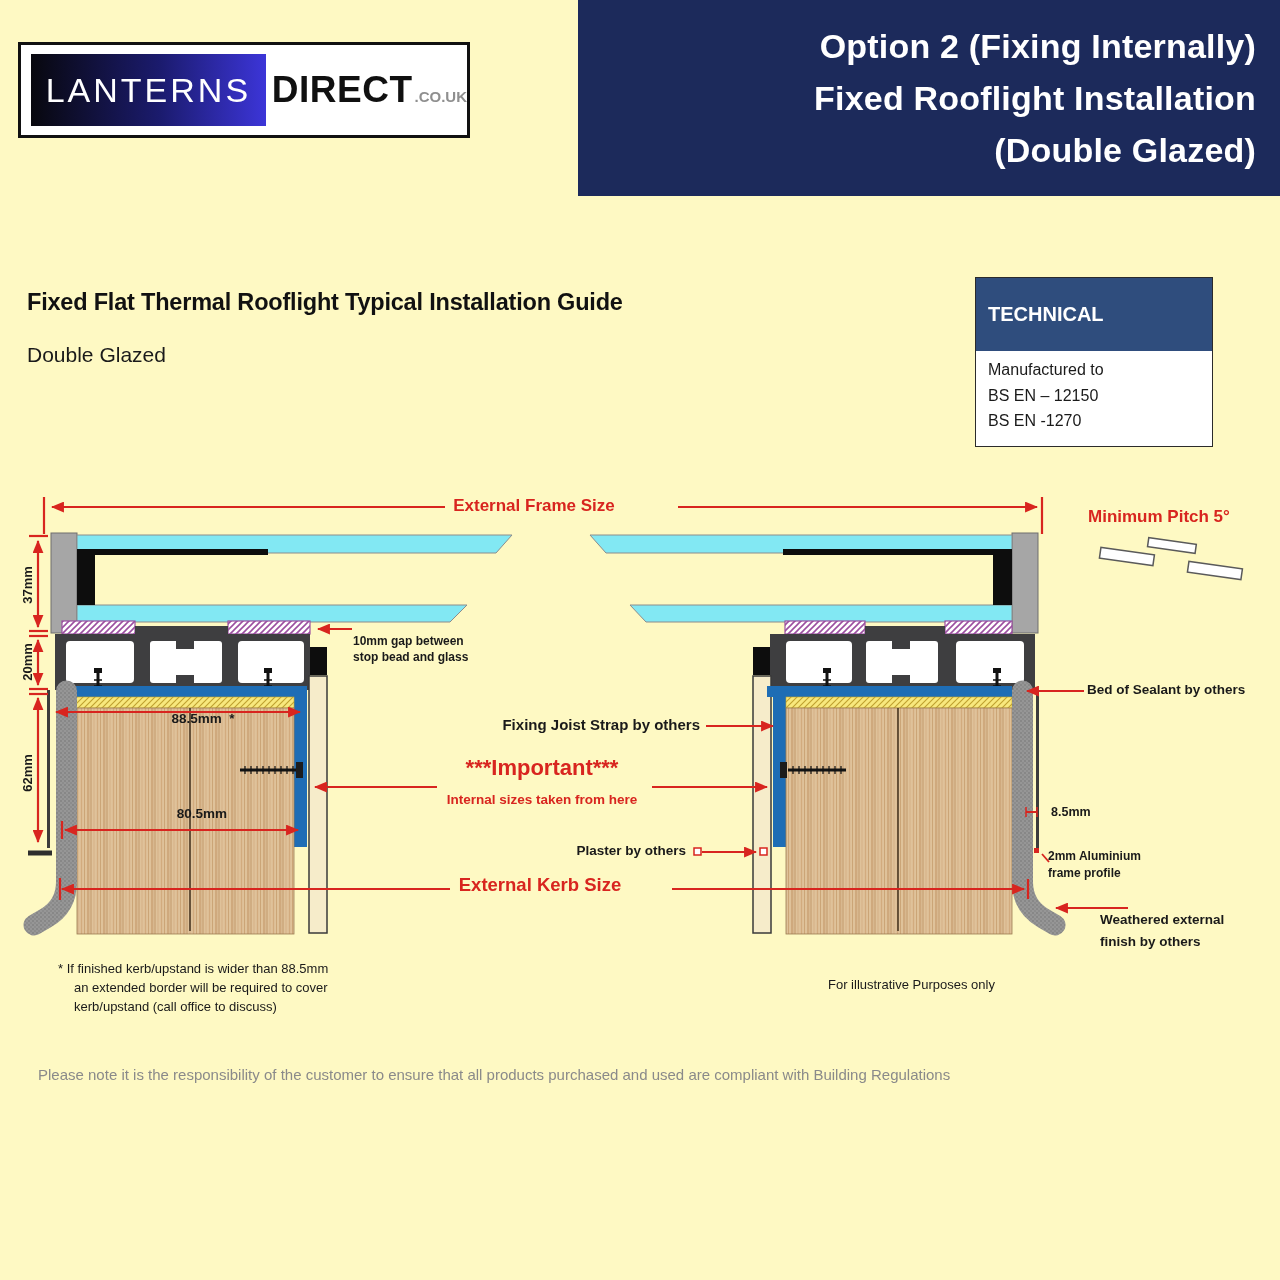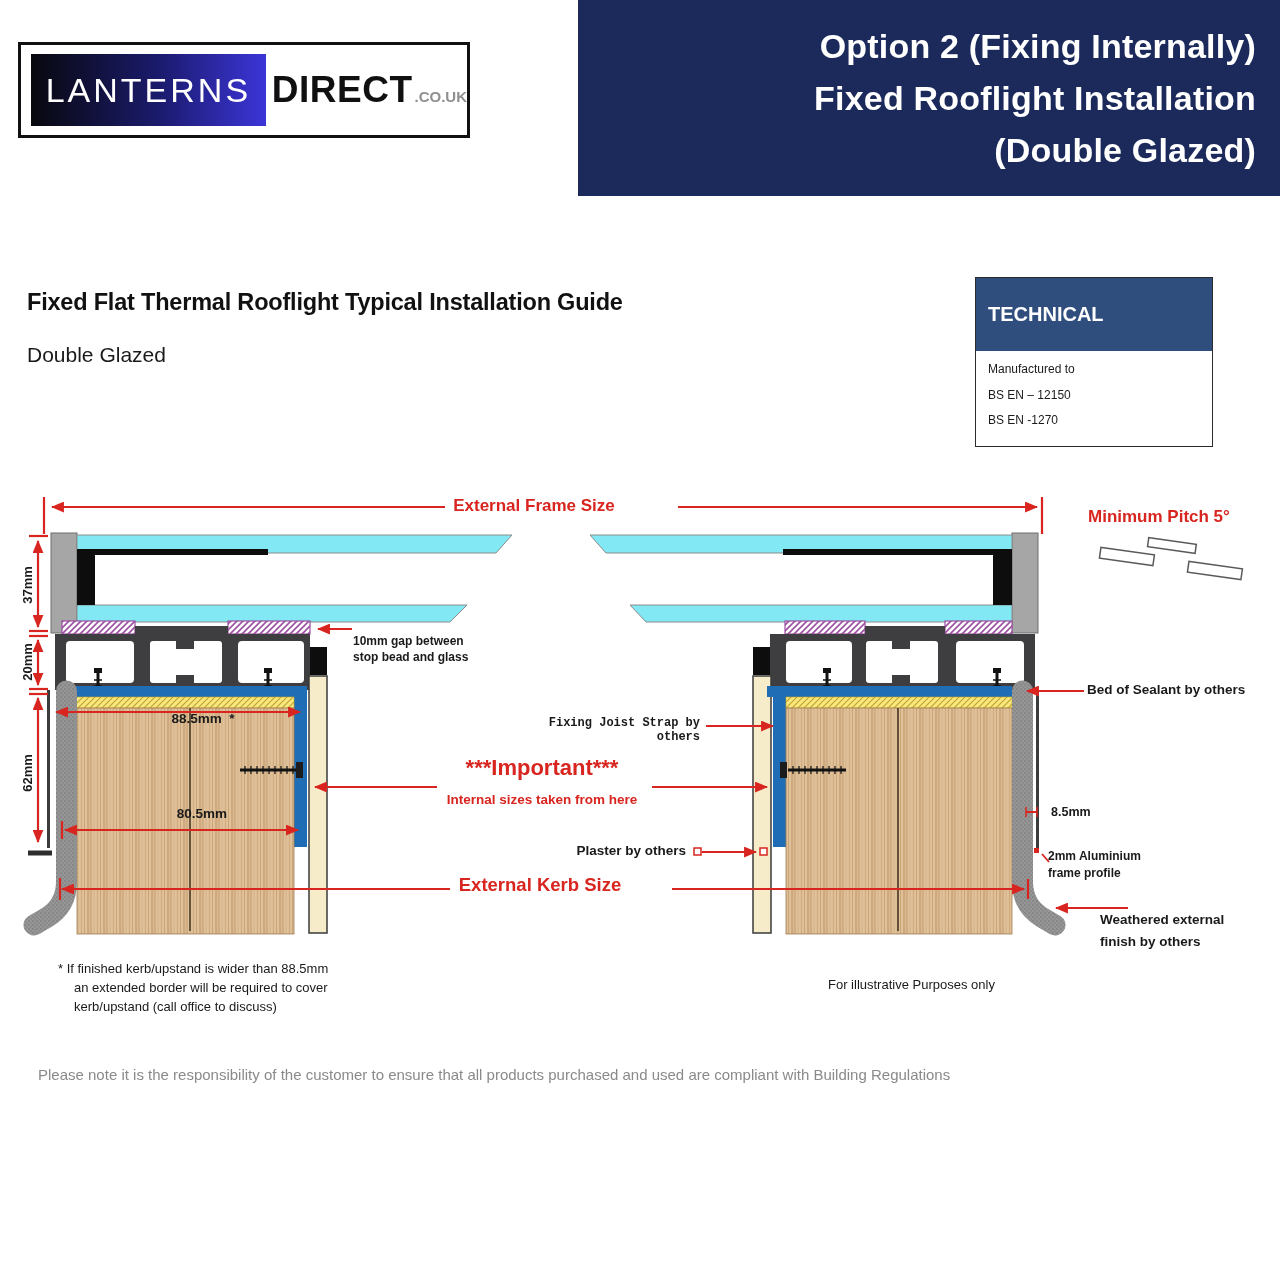--- a/index.html
+++ b/index.html
@@ -1,37 +1,37 @@
 <!DOCTYPE html>
 <html><head>
 <meta charset="utf-8">
 <style>
   html,body{margin:0;padding:0;background:#e9e9e9;}
-  .page{position:relative;width:1280px;height:1280px;background:#ffffff;overflow:hidden;
+  .page{position:relative;width:1280px;height:1280px;background:#fef9c3;overflow:hidden;
         font-family:"Liberation Sans",sans-serif;}
   .abs{position:absolute;}
   
   .banner{left:578px;top:0;width:702px;height:196px;background:#1c2a5b;z-index:3;
           display:flex;flex-direction:column;justify-content:center;align-items:flex-end;
           padding-right:24px;box-sizing:border-box;}
   .banner div{color:#fff;font-size:34px;line-height:52px;font-weight:bold;letter-spacing:.2px;white-space:nowrap;}
   .logo-box{left:18px;top:42px;width:452px;height:96px;border:3px solid #111;background:#fff;z-index:3;
             display:flex;align-items:center;padding-left:10px;box-sizing:border-box;}
   .logo-grad{width:244px;height:72px;background:linear-gradient(90deg,#08080e 0%,#1b1b6e 55%,#3c35d8 100%);
              display:flex;align-items:center;justify-content:center;}
   .logo-grad span{color:#fff;font-size:34px;letter-spacing:3px;font-weight:normal;}
   .logo-right{display:flex;align-items:baseline;margin-left:6px;}
   .logo-direct{font-size:37px;font-weight:bold;color:#101010;letter-spacing:.5px;}
   .logo-suffix{font-size:15px;font-weight:bold;color:#8f8f8f;margin-left:2px;}
   .title{left:27px;top:289px;font-size:23.5px;font-weight:bold;color:#111;letter-spacing:-.2px;z-index:3;white-space:nowrap;}
   .subtitle{left:27px;top:343px;font-size:21px;color:#1a1a1a;z-index:3;}
   .tech{left:975px;top:277px;width:238px;border:1.5px solid #2b2b2b;background:#fff;z-index:3;box-sizing:border-box;}
   .tech-head{background:#2f4d7d;color:#fff;font-size:20px;font-weight:bold;padding:25px 12px;}
   .tech-body{padding:6px 12px 12px 12px;}
-  .tech-body div{font-size:12px;line-height:25.5px;color:#1a1a1a;}
+  .tech-body div{font-size:16px;line-height:25.5px;color:#1a1a1a;}
   
   .lbl{position:absolute;color:#1a1a1a;z-index:2;}
   .red{color:#d8251f;}
   .b{font-weight:bold;}
   .dimrot{width:70px;height:16px;text-align:center;font-size:13px;font-weight:bold;transform:rotate(-90deg);}
   svg.diagram{position:absolute;left:0;top:0;z-index:1;}
   .footnote div{font-size:13px;line-height:19px;color:#1a1a1a;}
   .footnote div.ind{padding-left:16px;}
   .bottom-note{left:38px;top:1066px;font-size:15px;color:#8a8a8a;}
 </style>
@@ -236,21 +236,21 @@
   <div class="lbl dimrot" style="left:-7px;top:765px;">62mm</div>
 
   <div class="lbl b" style="left:353px;top:633px;font-size:12px;line-height:16px;">
     <div>10mm gap between</div>
     <div>stop bead and glass</div>
   </div>
 
   <div class="lbl b" style="left:143px;top:711px;width:120px;text-align:center;font-size:13.5px;white-space:pre;">88.5mm  *</div>
   <div class="lbl b" style="left:147px;top:806px;width:110px;text-align:center;font-size:13.5px;">80.5mm</div>
 
-  <div class="lbl b" style="left:500px;top:716px;width:200px;text-align:right;font-size:12px;font-family:Liberation Mono, monospace;">Fixing Joist Strap by others</div>
+  <div class="lbl b" style="left:500px;top:716px;width:200px;text-align:right;font-size:15px;">Fixing Joist Strap by others</div>
 
   <div class="lbl red b" style="left:432px;top:755px;width:220px;text-align:center;font-size:22px;">***Important***</div>
   <div class="lbl red b" style="left:432px;top:792px;width:220px;text-align:center;font-size:13.5px;">Internal sizes taken from here</div>
 
   <div class="lbl b" style="left:558px;top:843px;width:128px;text-align:right;font-size:13.5px;">Plaster by others</div>
 
   <div class="lbl red b" style="left:435px;top:874px;width:210px;text-align:center;font-size:18.5px;">External Kerb Size</div>
 
   <div class="lbl b" style="left:1087px;top:682px;font-size:13.5px;white-space:nowrap;">Bed of Sealant by others</div>
 

